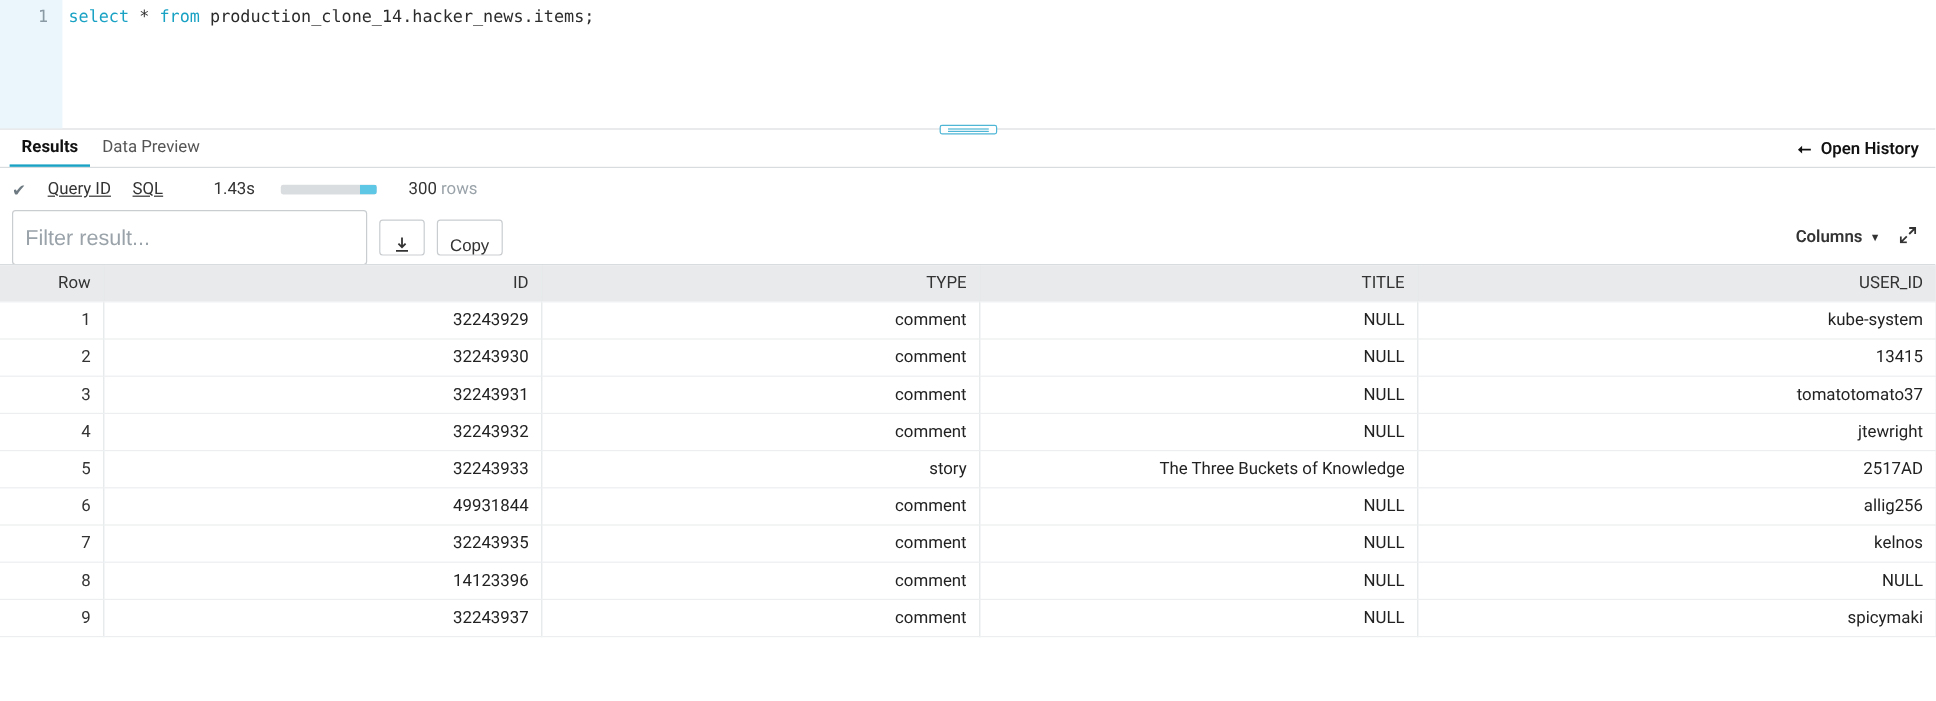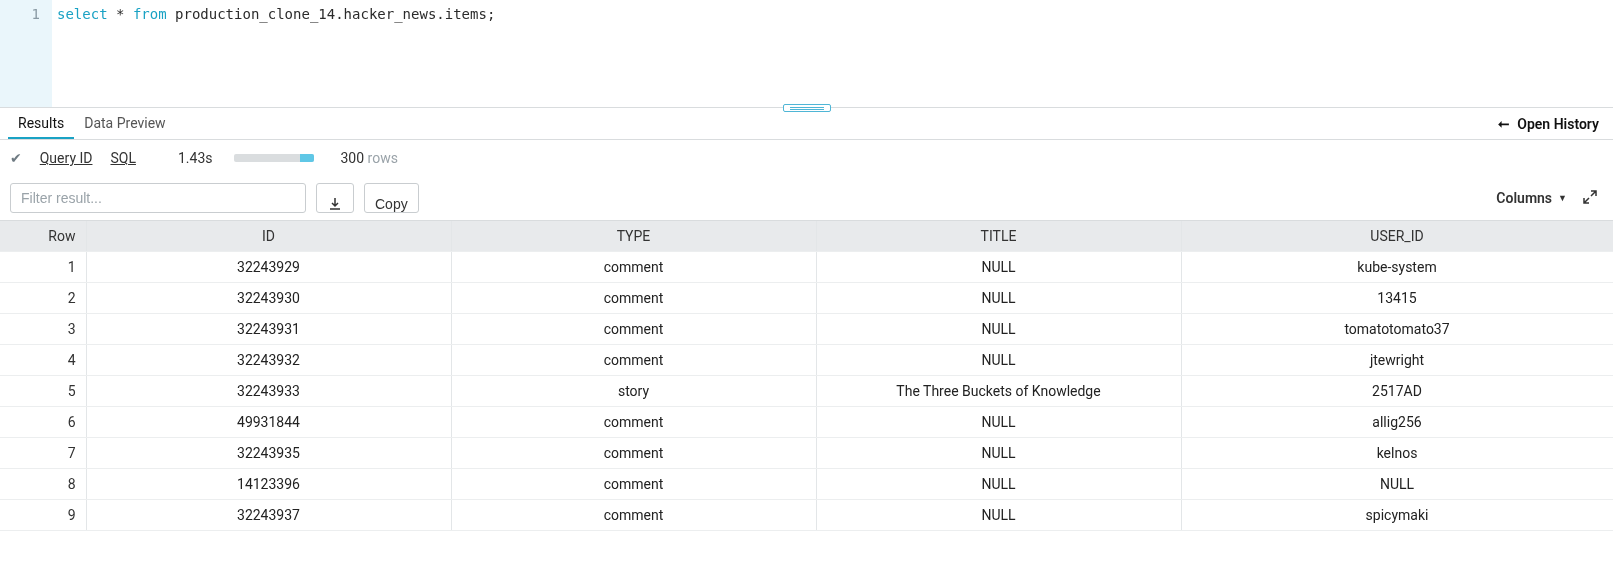--- a/index.html
+++ b/index.html
@@ -70,21 +70,21 @@
   .tab {
     padding: 0 10px;
     height: 100%;
     display: flex;
     align-items: center;
     font-size: 14px;
     color: #555;
     cursor: pointer;
     border-bottom: 2px solid transparent;
   }
-  .tab.active { font-weight: 400; color: #111; border-bottom-color: #1aa2c4; }
+  .tab.active { font-weight: 700; color: #111; border-bottom-color: #1aa2c4; }
   .spacer { flex: 1; }
   .open-history {
     display: flex;
     align-items: center;
     gap: 8px;
     font-weight: 600;
     font-size: 14px;
     color: #111;
     cursor: pointer;
     padding-right: 6px;
@@ -122,25 +122,25 @@
   
   .toolbar {
     display: flex;
     align-items: center;
     height: 44px;
     padding: 0 10px;
     gap: 10px;
   }
   .filter-input {
     width: 296px;
-    height: 30px;
+    height: 46px;
     border: 1px solid #c9cdd0;
     border-radius: 3px;
     padding: 0 10px;
-    font-size: 14px;
+    font-size: 18px;
     color: #8b5cf6;
   }
   .filter-input::placeholder { color: #9aa3a9; }
   .icon-btn, .copy-btn {
     height: 30px;
     border: 1px solid #c9cdd0;
     border-radius: 3px;
     background: #fff;
     display: flex;
     align-items: flex-end;
@@ -166,21 +166,21 @@
   table.results {
     border-collapse: collapse;
     width: 100%;
     table-layout: fixed;
     font-size: 14px;
   }
   table.results th, table.results td {
     border-right: 1px solid #e3e6e8;
     border-bottom: 1px solid #eceeef;
     padding: 7px 10px;
-    text-align: center;
+    text-align: right;
     white-space: nowrap;
     overflow: hidden;
     text-overflow: ellipsis;
   }
   table.results th {
     background: #e8eaec;
     font-weight: 400;
     color: #333;
     height: 16px;
   }

